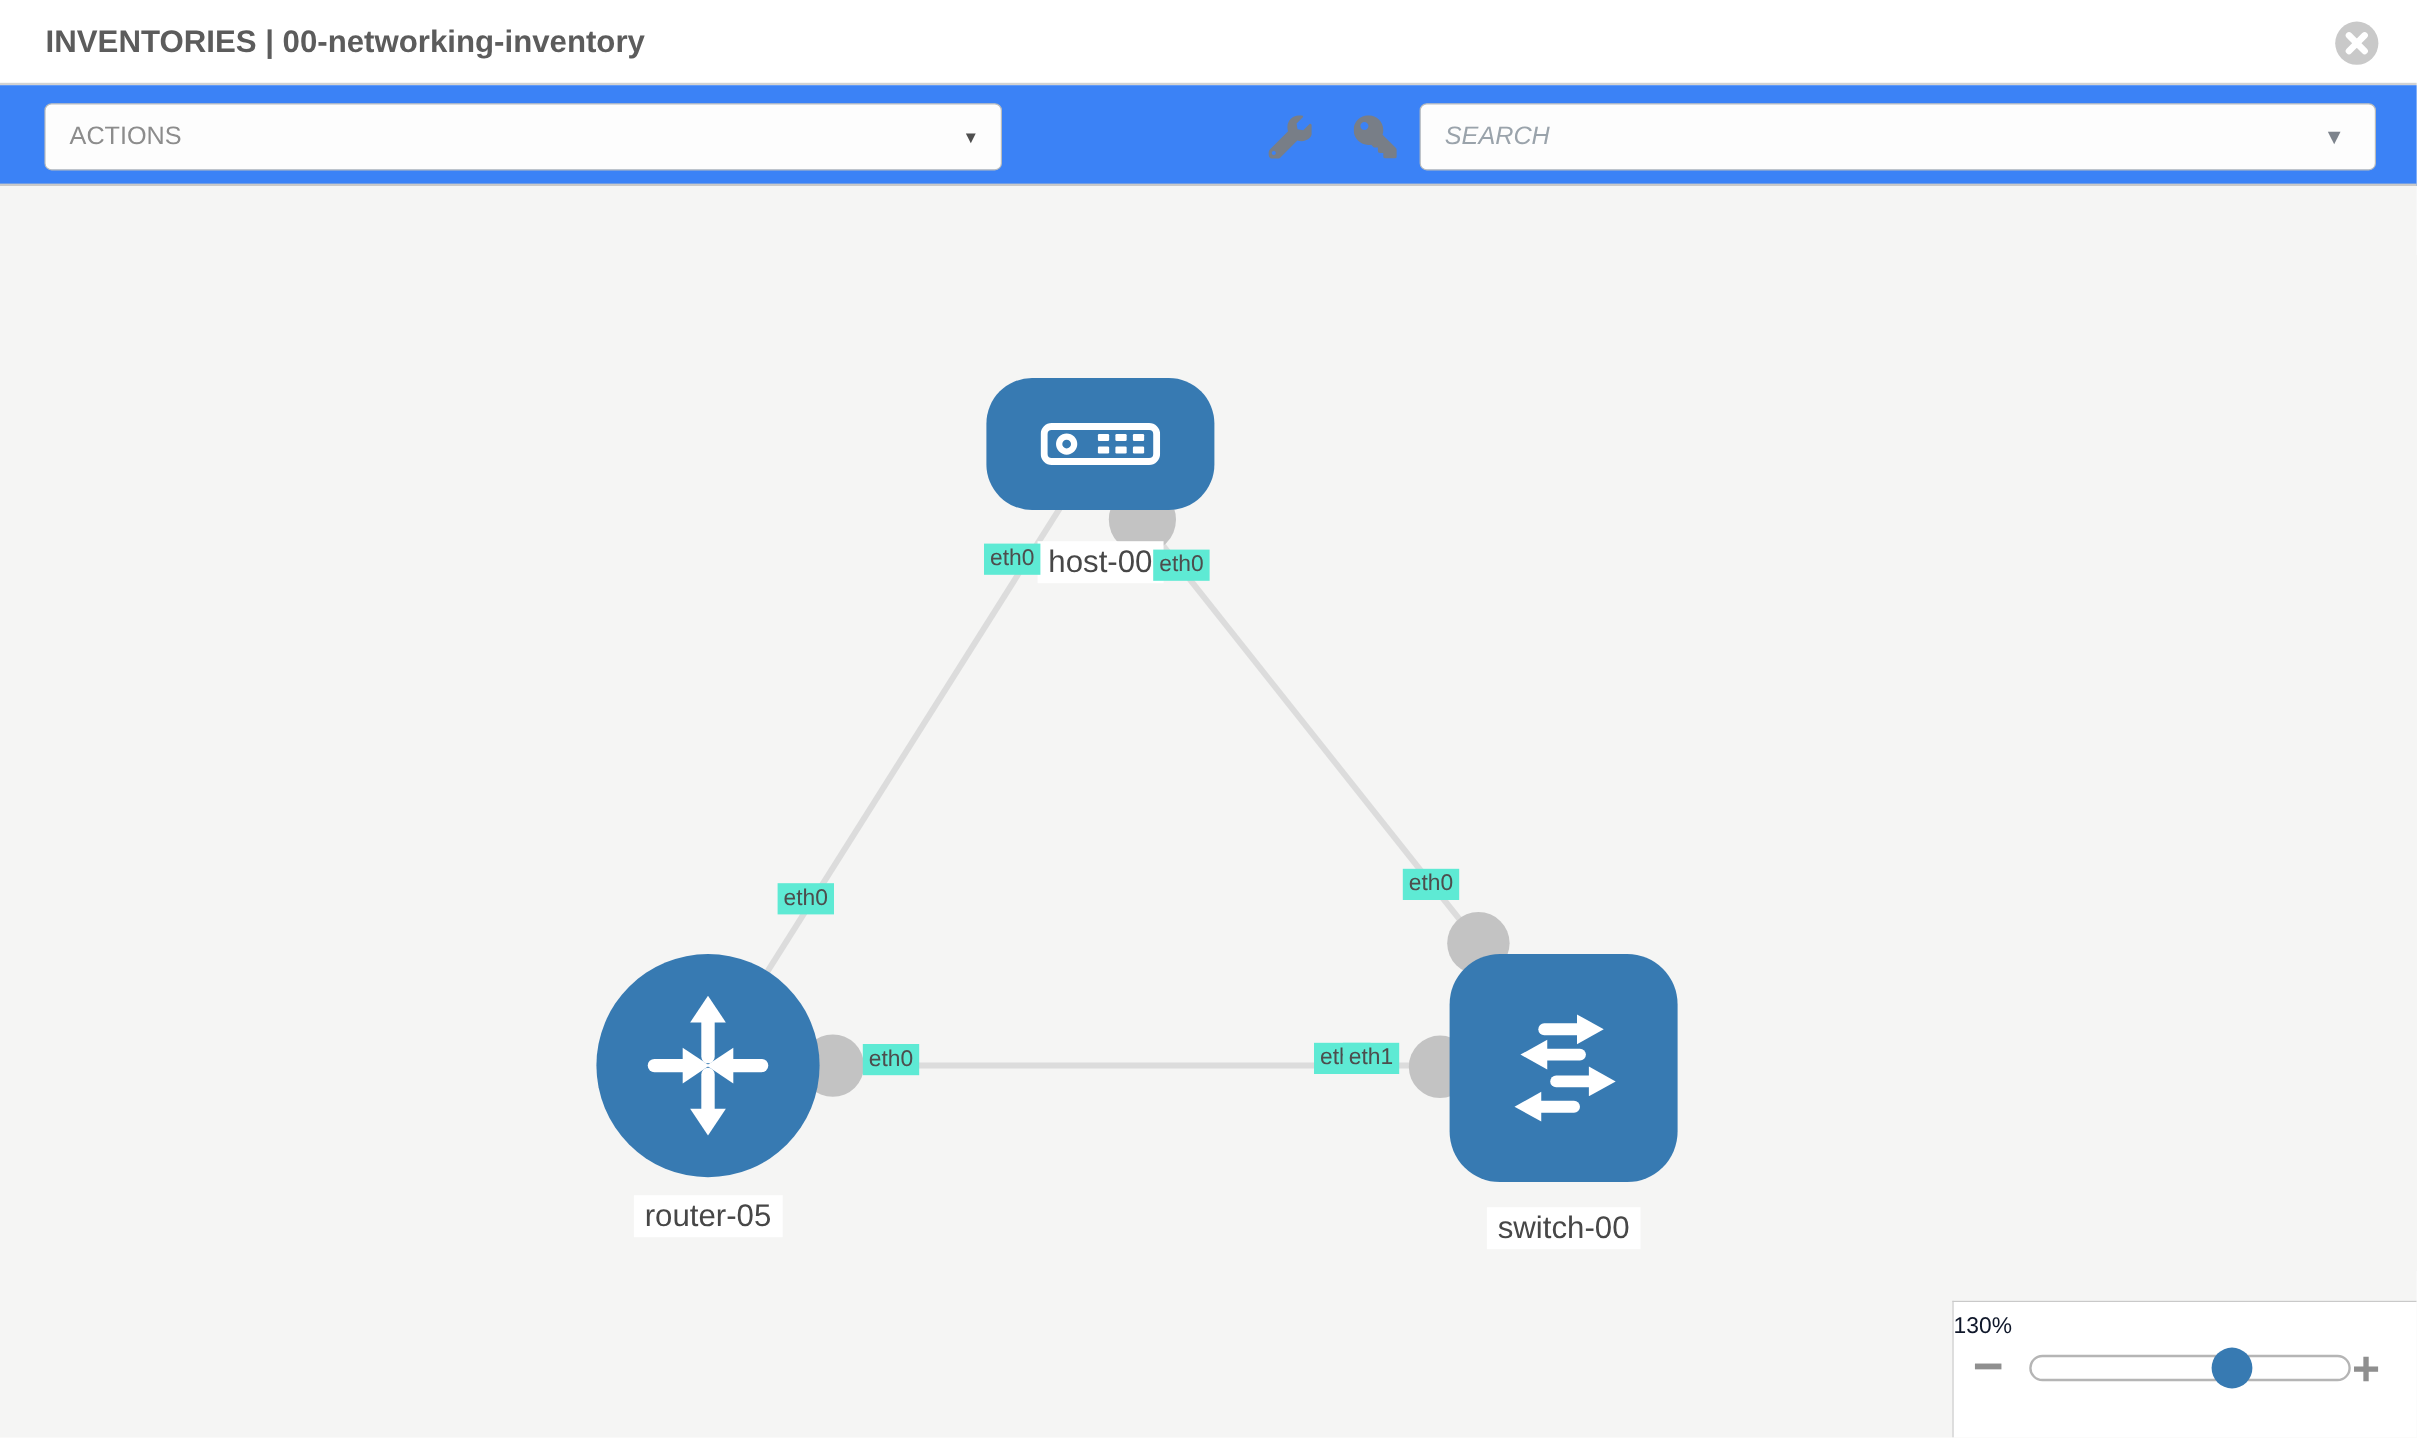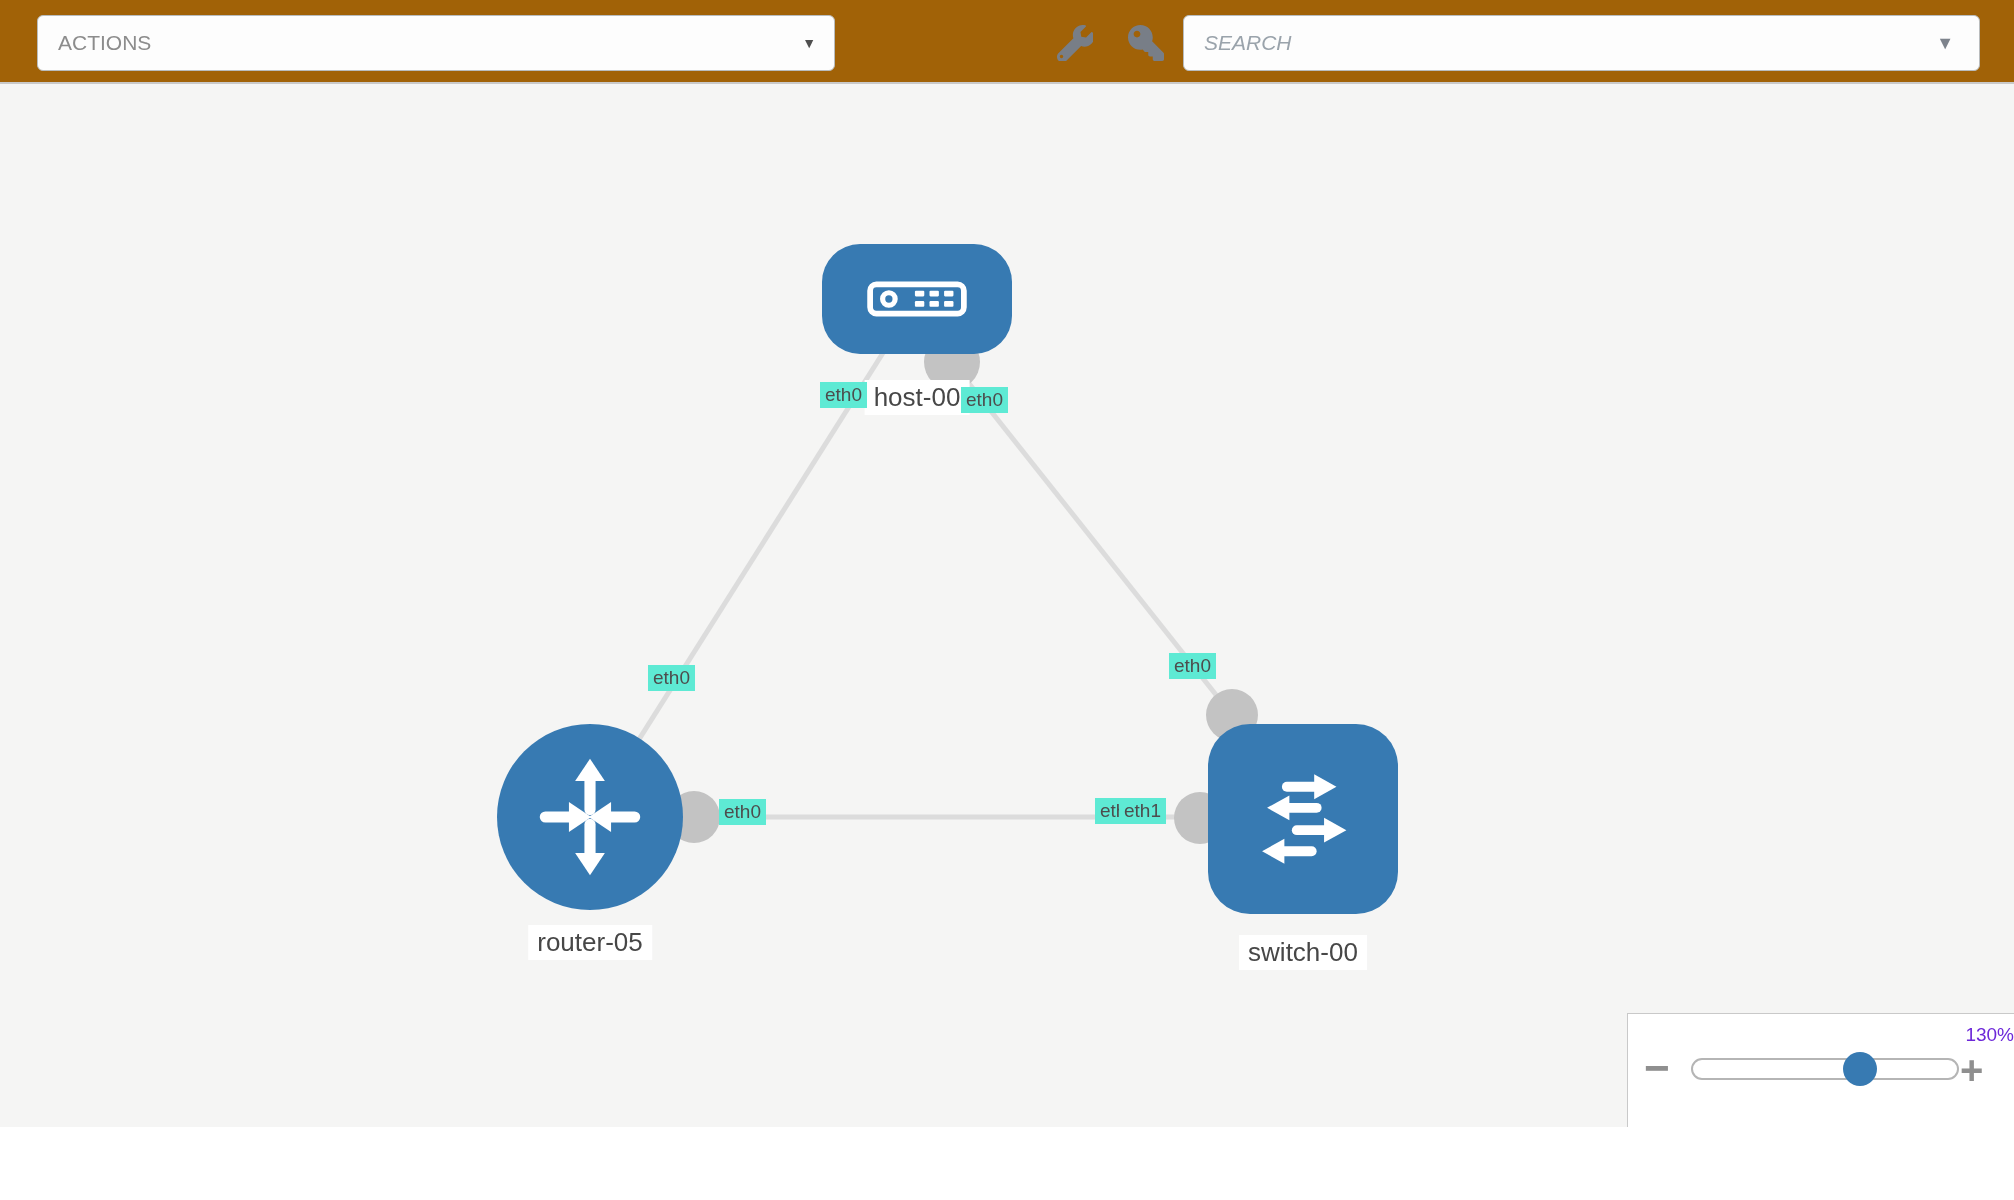--- a/index.html
+++ b/index.html
@@ -8,21 +8,21 @@
   .app { position:relative; width:2014px; height:1200px; background:#fff; }
 
   
   .header { position:relative; height:71px; background:#fff; border-bottom:2px solid #d2d2d2; }
   .page-title { position:absolute; left:38px; top:0; line-height:69px;
                 font-size:26px; font-weight:700; color:#5c5c5c; }
   .close-btn { position:absolute; right:31px; top:17px; width:38px; height:38px;
                border:none; background:none; cursor:pointer; }
 
   
-  .toolbar { position:relative; height:84px; background:#a16207; border-bottom:2px solid #c9c9c9; }
+  .toolbar { position:relative; height:84px; background:#3b82f6; border-bottom:2px solid #c9c9c9; }
   .select { position:absolute; top:15px; height:56px; background:#fdfdfd;
             border:1px solid #b9bcbd; border-radius:6px; cursor:pointer; }
   .select-label { position:absolute; left:20px; top:0; line-height:54px; font-size:21px; }
   .actions-select { left:37px;  width:798px; }
   .actions-select .select-label { color:#8c8c8c; }
   .search-select  { left:1183px; width:797px; }
   .search-select .select-label { color:#9aa3ab;font-style:italic; }
   .caret { position:absolute; top:0; line-height:54px; color:#5a6068; }
   .caret-sm { right:18px; font-size:14px; color:#4f4f4f; }
   .caret-lg { right:25px; font-size:18px; color:#7d838c; }
@@ -53,36 +53,45 @@
   .if-host-right   { left:961px;  top:303px; }
   .if-link-rh      { left:648px;  top:581px; }
   .if-switch-top   { left:1169px; top:569px; }
   .if-router-right { left:719px;  top:715px; }
   .if-sw-under     { left:1095px; top:714px; }
   .if-sw-over      { left:1119px; top:714px; }
 
   
   .zoom-panel { position:absolute; left:1627px; top:929px; width:387px; height:114px;
                 background:#fff; border:1px solid #c9c9c9; border-right:none; border-bottom:none; }
-  .zoom-level { position:absolute; left:0; top:10px; width:100%; text-align:right;
-                font-size:19px; color:#6d28d9; }
+  .zoom-level { position:absolute; left:0; top:10px; width:100%; text-align:left;
+                font-size:19px; color:#0f172a; }
   .zoom-btn { position:absolute; border:none; background:none; color:#8f8f8f;
               font-weight:700; cursor:pointer; font-size:40px; line-height:40px; }
   .zoom-out { left:16px;  top:34px; font-size:44px; }
   .zoom-in  { left:332px; top:36px; }
   .zoom-track { position:absolute; left:63px; top:44px; width:268px; height:22px;
                 background:#fff; border:2px solid #b5b5b5; border-radius:12px; cursor:pointer; }
   .zoom-handle { position:absolute; left:215px; top:38px; width:34px; height:34px;
                  border-radius:50%; background:#377ab2; cursor:grab; }
 </style>
 </head>
 <body>
 
 <div class="app">
 
+  <div class="header">
+    <div class="page-title">INVENTORIES | 00-networking-inventory</div>
+    <button class="close-btn">
+      <svg width="38" height="38" viewBox="0 0 38 38">
+        <circle cx="19" cy="19" r="18" fill="#c9c9c9"></circle>
+        <path d="M12.5 12.5 L25.5 25.5 M25.5 12.5 L12.5 25.5" stroke="#fff" stroke-width="5.5" stroke-linecap="round"></path>
+      </svg>
+    </button>
+  </div>
 
   <div class="toolbar">
     <div class="select actions-select">
       <span class="select-label">ACTIONS</span>
       <span class="caret caret-sm">▼</span>
     </div>
 
     <button class="tool-btn tool-wrench">
       <svg width="36" height="36" viewBox="0 0 512 512">
         <path fill="#787e87" d="M507.7 109.1c-2.2-9-13.5-12.1-20.1-5.5l-74.4 74.4-67.9-11.3-11.3-67.9 74.4-74.4c6.6-6.6 3.4-17.9-5.7-20.2-47.4-11.7-99.6.9-136.6 37.9-39.6 39.6-50.5 97.1-33 146.9L22.9 399.3c-30.5 30.5-30.5 80 0 110.6s80 30.5 110.6 0L343.3 300c49.8 17.5 107.3 6.6 146.9-33 37-37 49.7-89.2 37.5-157.9zM64 472c-13.2 0-24-10.7-24-24 0-13.3 10.7-24 24-24s24 10.7 24 24c0 13.3-10.7 24-24 24z"></path>

